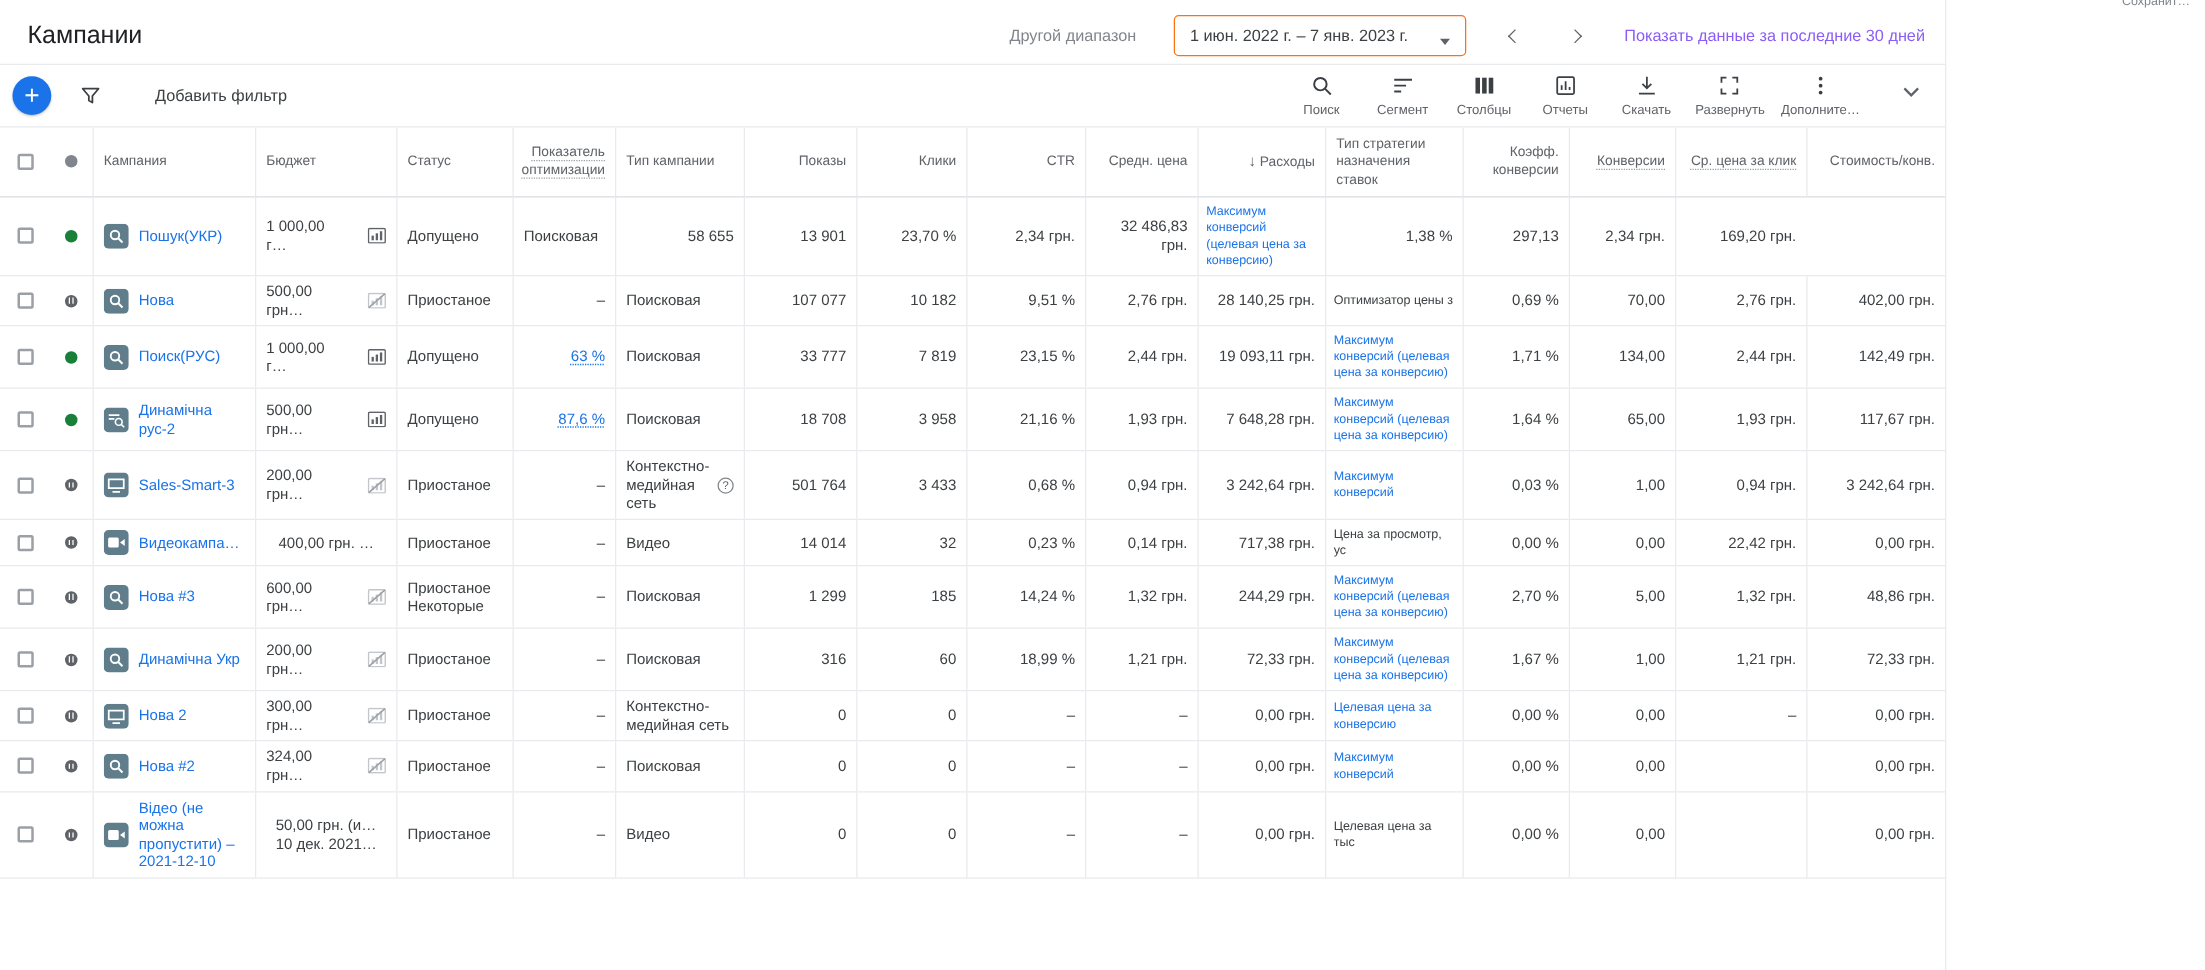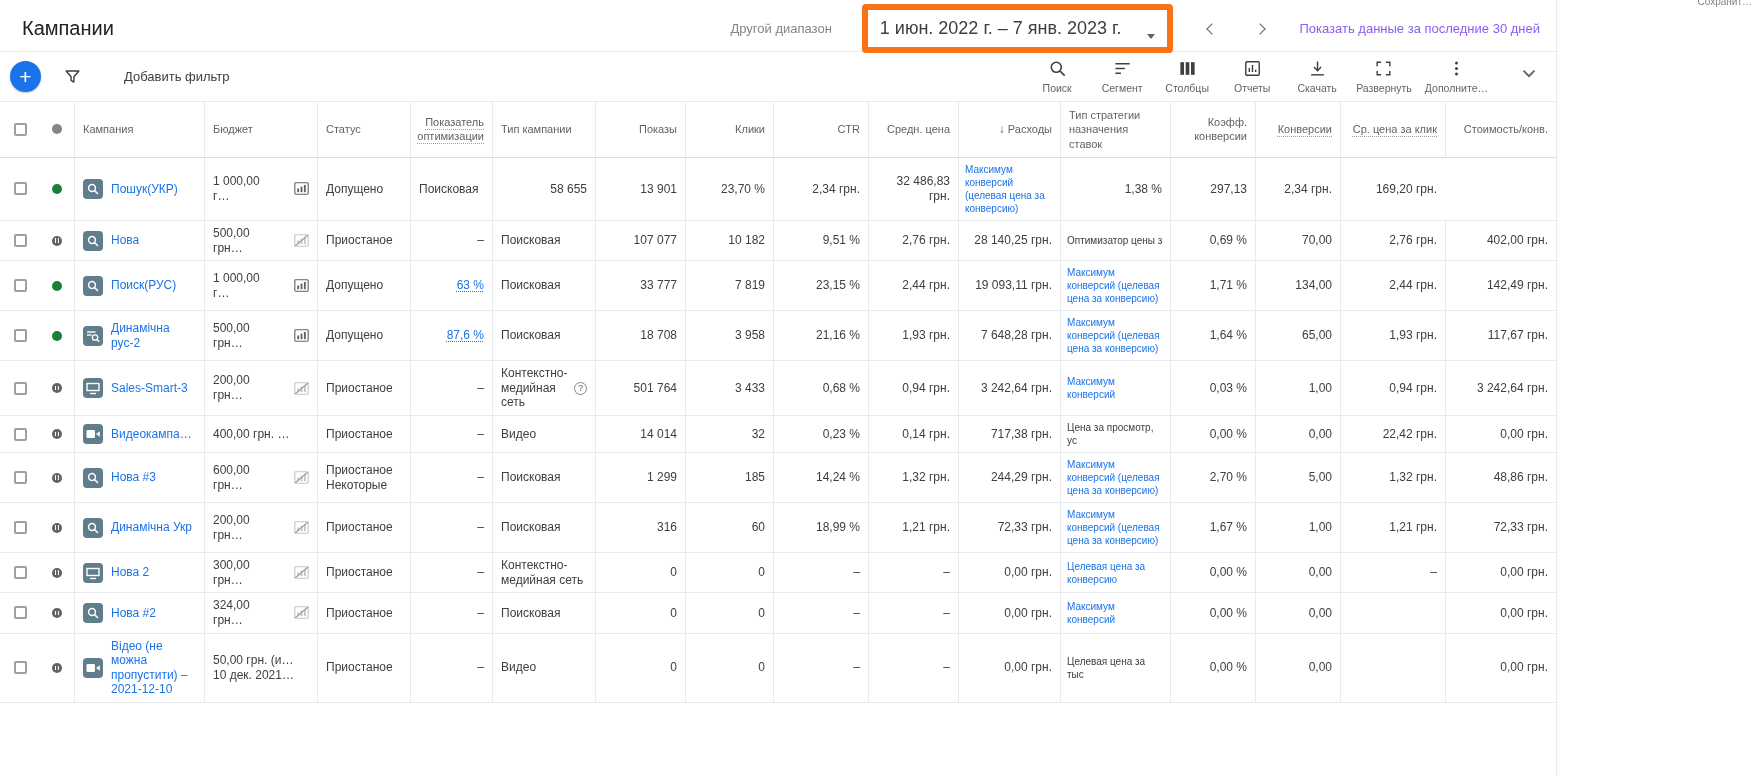--- a/index.html
+++ b/index.html
@@ -6,22 +6,22 @@
   html,body{width:1764px;height:776px;overflow:hidden;background:#fff;
     font-family:"Liberation Sans",sans-serif;color:#3c4043;position:relative}
   .saved-hint{position:absolute;top:-4px;right:12px;font-size:10px;color:#80868b;white-space:nowrap}
   .content{width:1557px;min-height:776px;border-right:1px solid #e8eaed}
 
   
   .titlebar{display:flex;align-items:center;height:52px;padding:6px 16px 0 22px;border-bottom:1px solid #e8eaed}
   .title{font-size:20px;font-weight:400;color:#202124}
   .date-area{margin-left:auto;display:flex;align-items:center;gap:30px}
   .other-range{font-size:13px;color:#80868b;cursor:pointer;white-space:nowrap}
-  .date-select{display:flex;align-items:flex-end;gap:26px;border:6px solid #f97316;border-radius:4px;
-    padding:8px 12px;font-size:18px;color:#3c4043;cursor:pointer;white-space:nowrap}
+  .date-select{display:flex;align-items:flex-end;gap:26px;border:1px solid #f97316;border-radius:4px;
+    padding:8px 12px;font-size:13px;color:#3c4043;cursor:pointer;white-space:nowrap}
   .caret{width:0;height:0;border-left:4.5px solid transparent;border-right:4.5px solid transparent;border-top:5px solid #5f6368}
   .nav-btn{padding:6px 5px;cursor:pointer;display:flex;align-items:center}
   .chev{width:8px;height:8px;border-right:1.8px solid #5f6368;border-bottom:1.8px solid #5f6368;display:inline-block}
   .chev.left{transform:rotate(135deg)}
   .chev.right{transform:rotate(-45deg)}
   .link30{font-size:13px;color:#8b5cf6;text-decoration:none;font-weight:500;white-space:nowrap;cursor:pointer}
 
   
   .toolbar{display:flex;align-items:center;height:49px;padding:0 12px 0 10px}
   .plus-btn{width:31px;height:31px;border-radius:50%;border:none;background:#1a73e8;cursor:pointer;
@@ -59,21 +59,21 @@
   .dot.enabled{background:#188038}
   .dot.paused{background:#5f6368}
   .dot.paused::before{content:"";position:absolute;left:2.8px;top:2.8px;width:1.4px;height:4.4px;background:#fff;box-shadow:2.9px 0 0 #fff}
   .type-icon{width:20px;height:20px;margin-right:8px;flex:none}
   .type-icon svg{display:none;width:20px;height:20px}
   .type-icon.t-search .svg-search{display:block}
   .type-icon.t-display .svg-display{display:block}
   .type-icon.t-video .svg-video{display:block}
   .type-icon.t-dynamic .svg-dynamic{display:block}
   .name-link{color:#1a73e8;text-decoration:none;cursor:pointer}
-  .td-budget{justify-content:flex-start;gap:20px}
+  .td-budget{justify-content:center;gap:20px}
   .bchart{flex:none;display:flex;cursor:pointer;color:#5f6368}
   .bchart svg{width:15px;height:13px}
   .bchart .slash{display:none}
   .bchart.b-disabled{color:#c2c6ca}
   .bchart.b-disabled .slash{display:inline}
   .opt-link{color:#1a73e8;text-decoration:underline dotted;text-underline-offset:2px;cursor:pointer}
   .opt-link.plain{color:#3c4043;text-decoration:none;cursor:default}
   .td-strategy{padding:5px 6px}
   .strategy{font-size:10px;line-height:1.3;color:#1a73e8;cursor:pointer}
   .strategy.plain{color:#3c4043;cursor:default}

